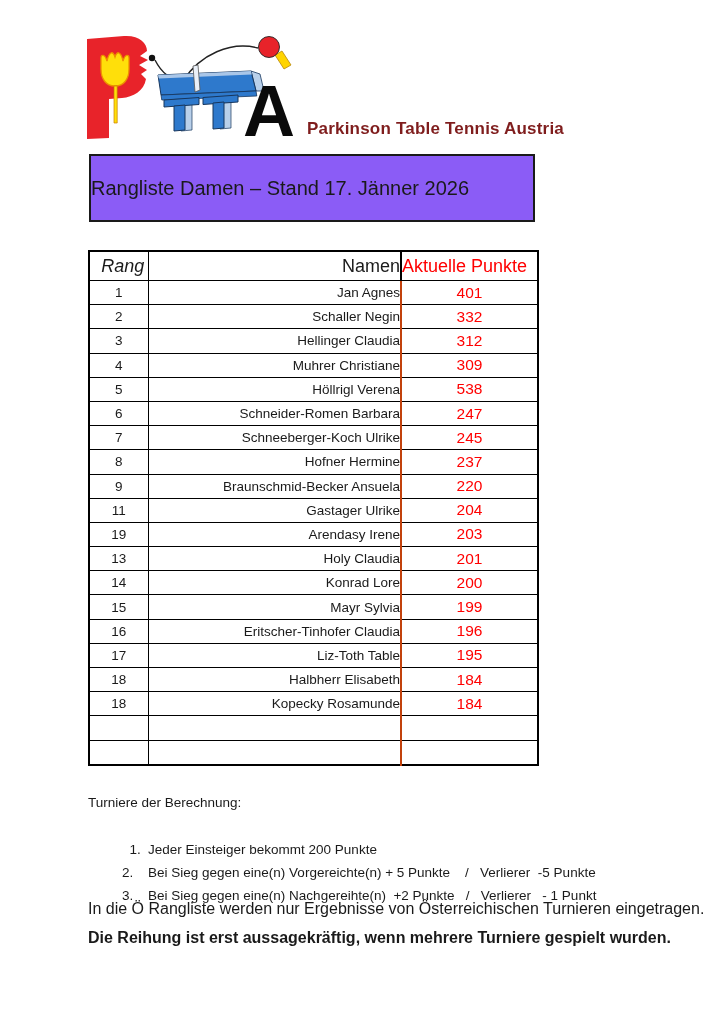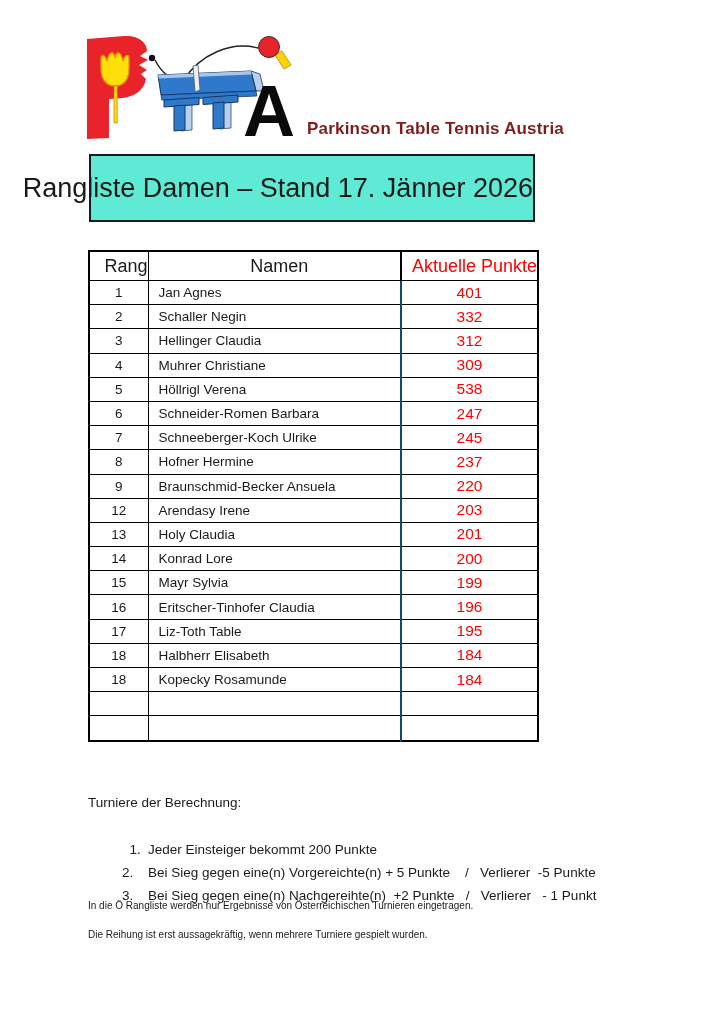--- a/index.html
+++ b/index.html
@@ -19,57 +19,57 @@
     position:absolute; left:307px; top:119px;
     font-size:17px; font-weight:bold; color:#7f1d1d;
     letter-spacing:0.2px; white-space:nowrap;
   }
 
   
   .title-box {
     position:absolute; left:89px; top:154px;
     width:442px; height:64px;
     border:2px solid #1a1a1a;
-    display:flex; align-items:center; justify-content:flex-end;
-    font-size:27px; color:#1a1a1a; background:#5eead4;
+    display:flex; align-items:center; justify-content:flex-start;
+    font-size:20px; color:#1a1a1a; background:#8b5cf6;
     white-space:nowrap;
   }
 
   
   .rank-table {
     position:absolute; left:88px; top:250px;
     width:449px;
     border-collapse:collapse; table-layout:fixed;
     border:2px solid #000;
   }
   .rank-table col.w-rang  { width:59px; }
   .rank-table col.w-name  { width:253px; }
   .rank-table col.w-punkte{ width:137px; }
   .rank-table th, .rank-table td {
     border:1px solid #000;
     padding:0;
     overflow:hidden; white-space:nowrap;
   }
   .rank-table thead th { height:28px; font-weight:normal; font-size:18px; }
-  .rank-table .h-rang  { text-align:right; padding-left:8px; }
-  .rank-table .h-name  { text-align:center; padding-left:10px; }
-  .rank-table .h-punkte{ text-align:right; color:var(--points-red,#FF0000); }
+  .rank-table .h-rang  { text-align:center; padding-left:8px;font-style:italic; }
+  .rank-table .h-name  { text-align:right; padding-left:10px; }
+  .rank-table .h-punkte{ text-align:left; color:var(--points-red,#FF0000); }
   .rank-table td { height:23.2px; font-size:13.5px; }
   .rank-table td.c-rank   { text-align:center; }
-  .rank-table td.c-name   { text-align:left; padding-left:10px; }
-  .rank-table td.c-points { text-align:center; font-size:15.5px; color:var(--points-red,#FF0000); border-left:2px solid #0c4a6e;border-radius:10px; }
+  .rank-table td.c-name   { text-align:right; padding-left:10px; }
+  .rank-table td.c-points { text-align:center; font-size:15.5px; color:var(--points-red,#FF0000); border-left:2px solid #c2410c;border-radius:10px; }
   .rank-table th.h-punkte { border-left:2px solid #000; }
 
   
   .note-heading { position:absolute; left:88px; top:795px; font-size:13.5px; }
   .note-item { position:absolute; left:88px; font-size:13.5px; white-space:pre-wrap; }
   .note-item .num { display:inline-block; margin-left:19px; width:26px; }
   .ni-1 { top:827px;text-align:center; } .ni-2 { top:850px; } .ni-3 { top:873px; }
-  .note-para { position:absolute; left:88px; font-size:10px; white-space:pre-wrap; }
-  .np-1 { top:900px; } .np-2 { top:929px; }
+  .note-para { position:absolute; left:88px; font-size:16px; white-space:pre-wrap; }
+  .np-1 { top:900px; } .np-2 { top:929px;font-weight:bold; }
 </style>
 </head>
 <body>
 
 <div class="page">
 
   <svg class="logo-svg" width="220" height="106" viewBox="0 0 220 106" xmlns="http://www.w3.org/2000/svg">
 
     <path d="M1,5 L38,2 C53,1 61,9 61,17 L54,22 L62,26 L53,31 L61,36 L55,40 L60,45
              C58,57 47,63 36,64 L23,65 L23,104 L1,105 Z" fill="#E8232A"></path>
@@ -169,21 +169,26 @@
           <td class="c-rank">8</td>
           <td class="c-name">Hofner Hermine</td>
           <td class="c-points">237</td>
         </tr>
         <tr>
           <td class="c-rank">9</td>
           <td class="c-name">Braunschmid-Becker Ansuela</td>
           <td class="c-points">220</td>
         </tr>
         <tr>
-          <td class="c-rank">12</td>
+          <td class="c-rank">11</td>
+          <td class="c-name">Gastager Ulrike</td>
+          <td class="c-points">204</td>
+        </tr>
+        <tr>
+          <td class="c-rank">19</td>
           <td class="c-name">Arendasy Irene</td>
           <td class="c-points">203</td>
         </tr>
         <tr>
           <td class="c-rank">13</td>
           <td class="c-name">Holy Claudia</td>
           <td class="c-points">201</td>
         </tr>
         <tr>
           <td class="c-rank">14</td>

